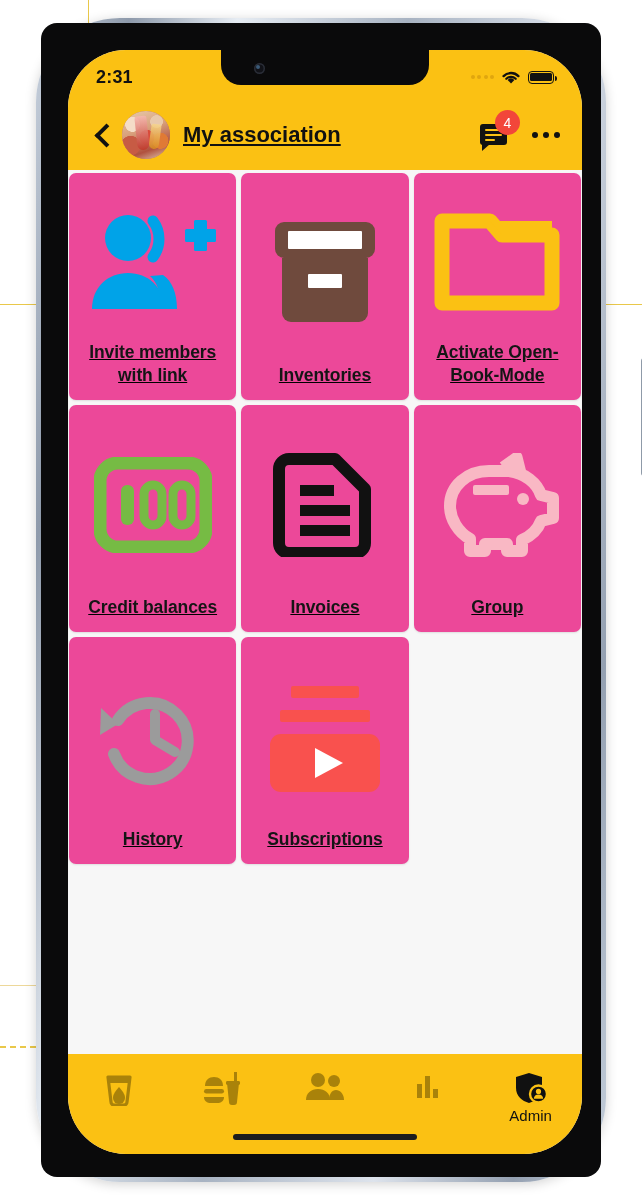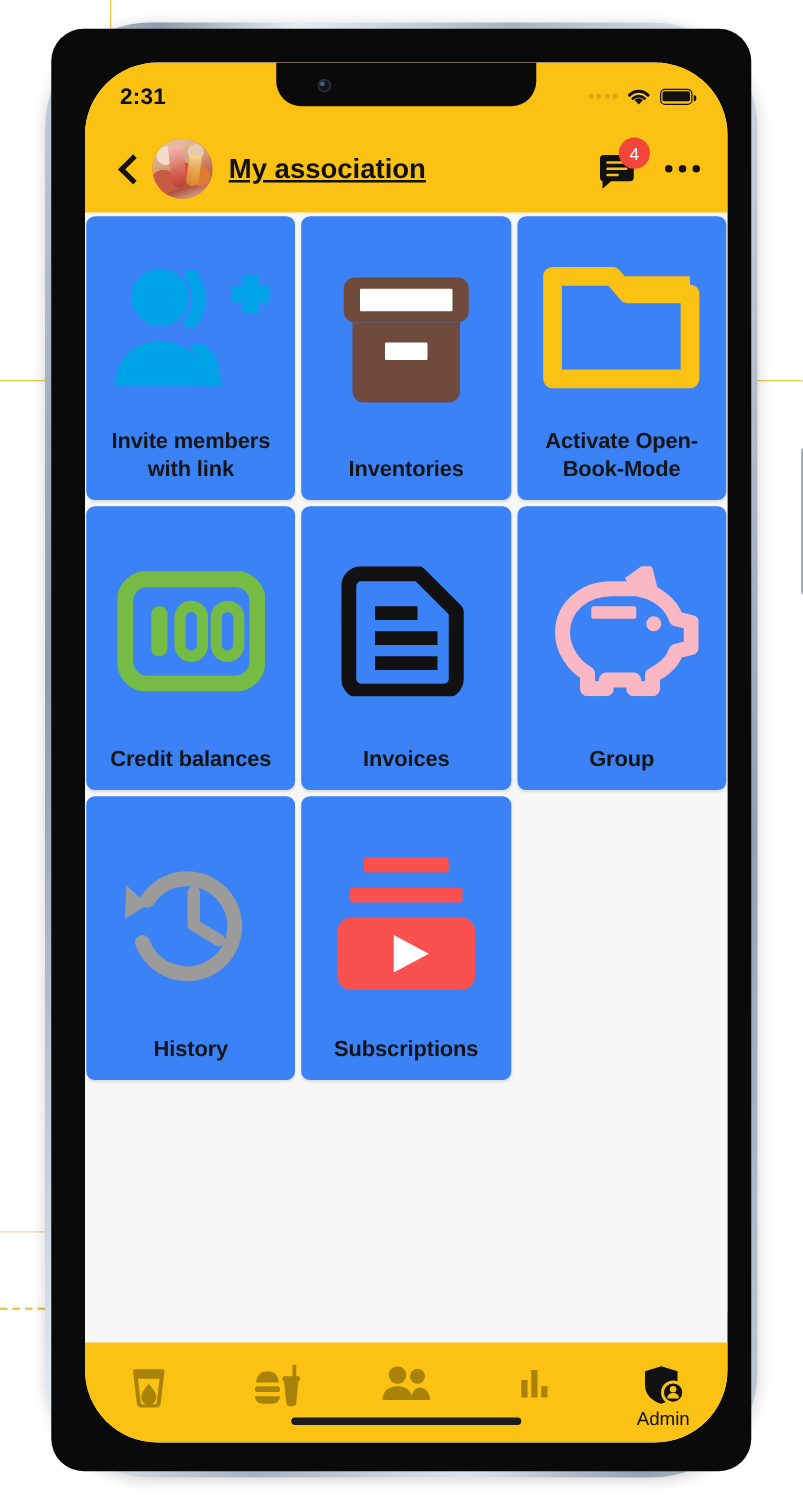--- a/index.html
+++ b/index.html
@@ -27,21 +27,21 @@
     position: absolute;
     left: 36px; top: 18px;
     width: 570px; height: 1164px;
     border-radius: 84px;
     background: linear-gradient(100deg,#c9d2de 0%,#8e9aab 12%,#e6ecf3 26%,#a8b3c2 48%,#dde3ec 70%,#94a0b1 88%,#c5cfdb 100%);
     box-shadow: 0 2px 12px rgba(0,0,0,0.18);
   }
   .phone-inner {
     position: absolute;
     left: 5px; top: 5px; right: 5px; bottom: 5px;
-    border-radius: 26px;
+    border-radius: 16px;
     background: #0a0a0b;
   }
   .screen {
     position: absolute;
     left: 27px; top: 27px;
     width: 514px; height: 1104px;
     border-radius: 58px;
     background: #f7f7f7;
     overflow: hidden;
   }
@@ -197,44 +197,45 @@
     background: #f7f7f7;
     overflow: hidden;
   }
   .grid {
     display: grid;
     grid-template-columns: repeat(3, 1fr);
     gap: 5px;
     padding: 3px 1px 0 1px;
   }
   .tile {
-    background: #3b82f6;
+    background: #ec4899;
     border-radius: 7px;
     height: 227px;
     display: flex; flex-direction: column;
     align-items: center; justify-content: flex-end;
     padding: 10px 6px 14px;
     box-shadow: 0 1px 2px rgba(0,0,0,0.10);
     cursor: pointer;
+    text-decoration: underline;
   }
   .tile-icon {
     flex: 1 1 auto;
     display: flex; align-items: center; justify-content: center;
     width: 100%;
   }
   .tile-label {
     font-size: 17.5px; font-weight: bold; color: #151515;
     text-align: center; line-height: 1.28;
     letter-spacing: -0.1px;
   }
 
   
   .bottomnav {
     position: absolute; left: 0; right: 0; bottom: 0;
-    height: 80px;
+    height: 100px;
     background: #fbc113;
     display: flex; align-items: flex-start;
     padding-top: 18px;
     z-index: 15;
   }
   .nav-item {
     flex: 1;
     display: flex; flex-direction: column;
     align-items: center; gap: 3px;
     cursor: pointer;

